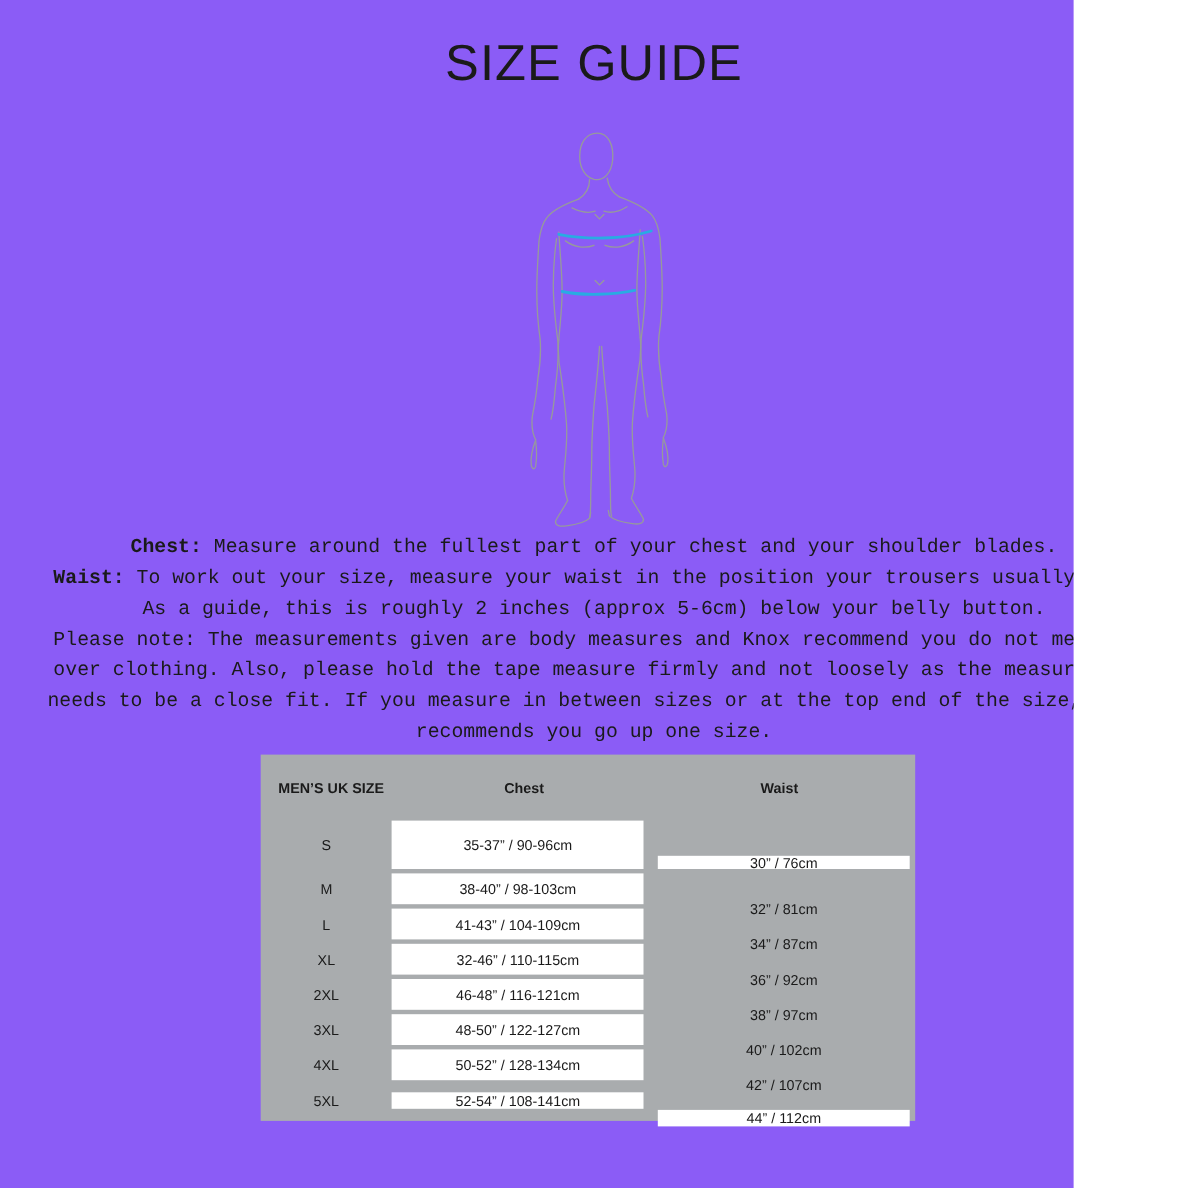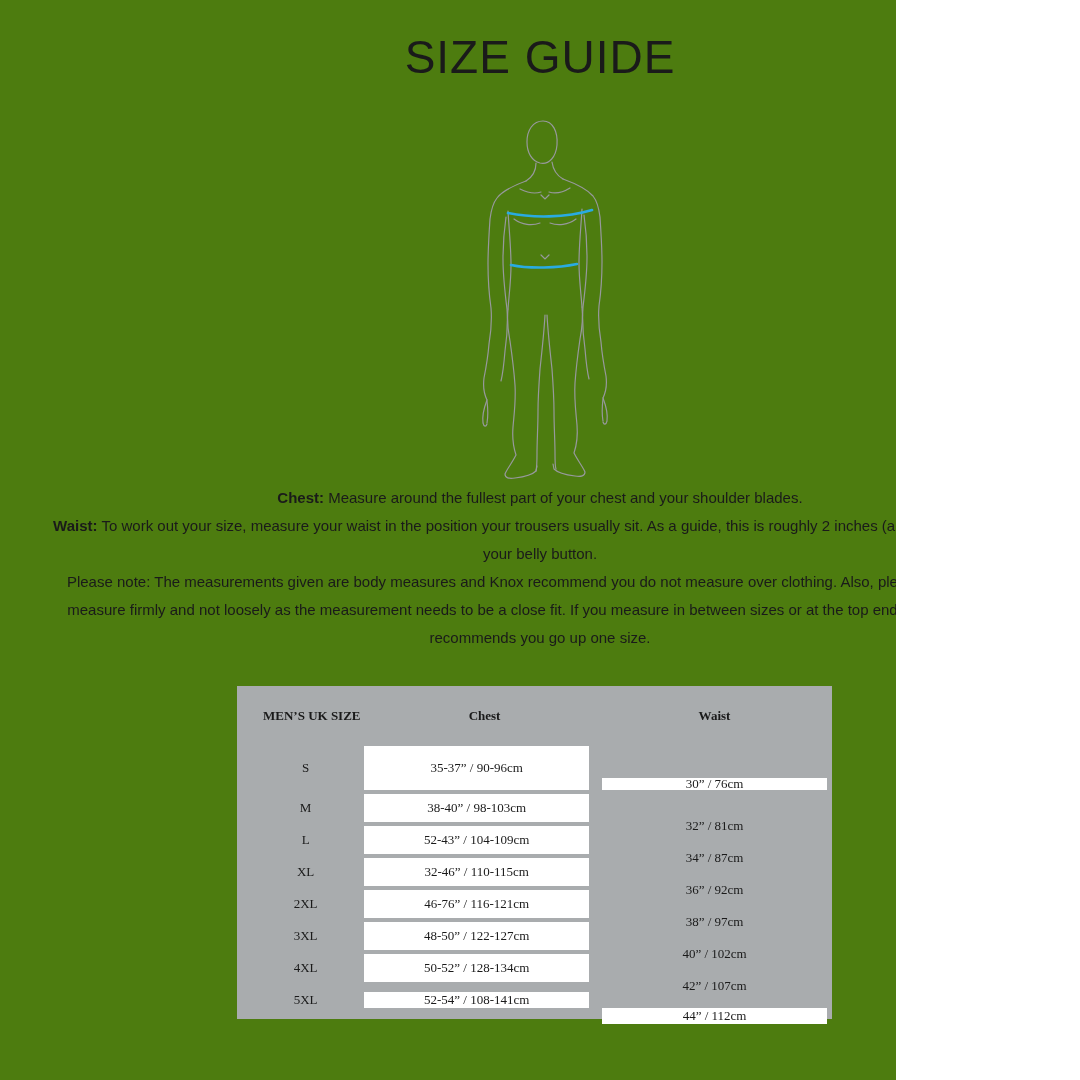--- a/index.html
+++ b/index.html
@@ -1,45 +1,44 @@
 <!DOCTYPE html>
 <html><head>
 <meta charset="utf-8">
 <style>
   html,body{margin:0;padding:0;background:#ffffff;}
   #page{
     position:relative;
-    width:896px;height:1080px;
-    background:#4d7c0f;
+    width:976px;height:1080px;
+    background:#8b5cf6;
     font-family:"Liberation Sans", sans-serif;
     color:#1a1a1a;
     overflow:hidden;
   }
   .page-title{
     position:absolute;top:30px;left:0;width:1080px;
     text-align:center;
     font-size:46px;font-weight:400;letter-spacing:1px;
     color:#1a1a1a;
   }
   .figure-wrap{
     position:absolute;top:118px;left:470px;width:160px;height:362px;
   }
   .instructions{
     position:absolute;top:484px;left:40px;width:1000px;
     text-align:center;
-    font-size:15px;line-height:28px;color:#1a1a1a;
+    font-size:18px;line-height:28px;color:#1a1a1a;font-family:Liberation Mono, monospace;
   }
   .instructions p{margin:0;}
   .size-table{
     position:absolute;top:686px;left:237px;width:595px;
     background:#a9acae;
     box-sizing:border-box;
-    padding:0 5px 5px 10px;
+    padding:0 5px 5px 0;
     font-size:13px;
-    font-family:Liberation Serif, serif;
   }
   .thead{display:flex;height:60px;align-items:center;font-weight:bold;}
   .th-size{width:121px;box-sizing:border-box;padding-left:16px;}
   .th-chest{width:237px;text-align:center;}
   .th-waist{width:227px;text-align:center;}
   .trow{display:flex;margin-bottom:4px;height:28px;}
   .trow.first{height:44px;}
   .trow:last-child{margin-bottom:0;align-items:center;}
   .td-size{width:121px;display:flex;align-items:center;justify-content:center;}
   .td-chest{width:232px;margin-right:13px;}
@@ -117,31 +116,31 @@
       <div class="tcell td-chest">35-37” / 90-96cm</div>
       <div class="tcell td-waist">30” / 76cm</div>
     </div>
     <div class="trow">
       <div class="td-size">M</div>
       <div class="tcell td-chest">38-40” / 98-103cm</div>
       <div class="tcell td-waist">32” / 81cm</div>
     </div>
     <div class="trow">
       <div class="td-size">L</div>
-      <div class="tcell td-chest">52-43” / 104-109cm</div>
+      <div class="tcell td-chest">41-43” / 104-109cm</div>
       <div class="tcell td-waist">34” / 87cm</div>
     </div>
     <div class="trow">
       <div class="td-size">XL</div>
       <div class="tcell td-chest">32-46” / 110-115cm</div>
       <div class="tcell td-waist">36” / 92cm</div>
     </div>
     <div class="trow">
       <div class="td-size">2XL</div>
-      <div class="tcell td-chest">46-76” / 116-121cm</div>
+      <div class="tcell td-chest">46-48” / 116-121cm</div>
       <div class="tcell td-waist">38” / 97cm</div>
     </div>
     <div class="trow">
       <div class="td-size">3XL</div>
       <div class="tcell td-chest">48-50” / 122-127cm</div>
       <div class="tcell td-waist">40” / 102cm</div>
     </div>
     <div class="trow">
       <div class="td-size">4XL</div>
       <div class="tcell td-chest">50-52” / 128-134cm</div>

